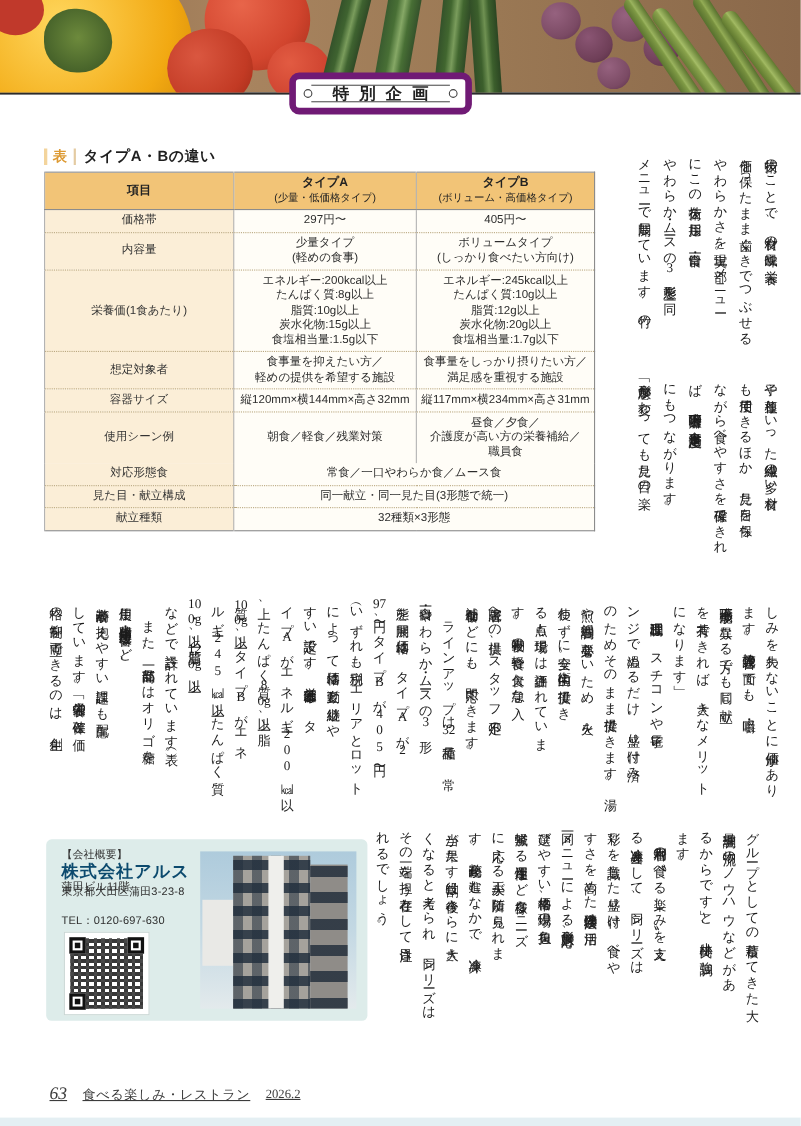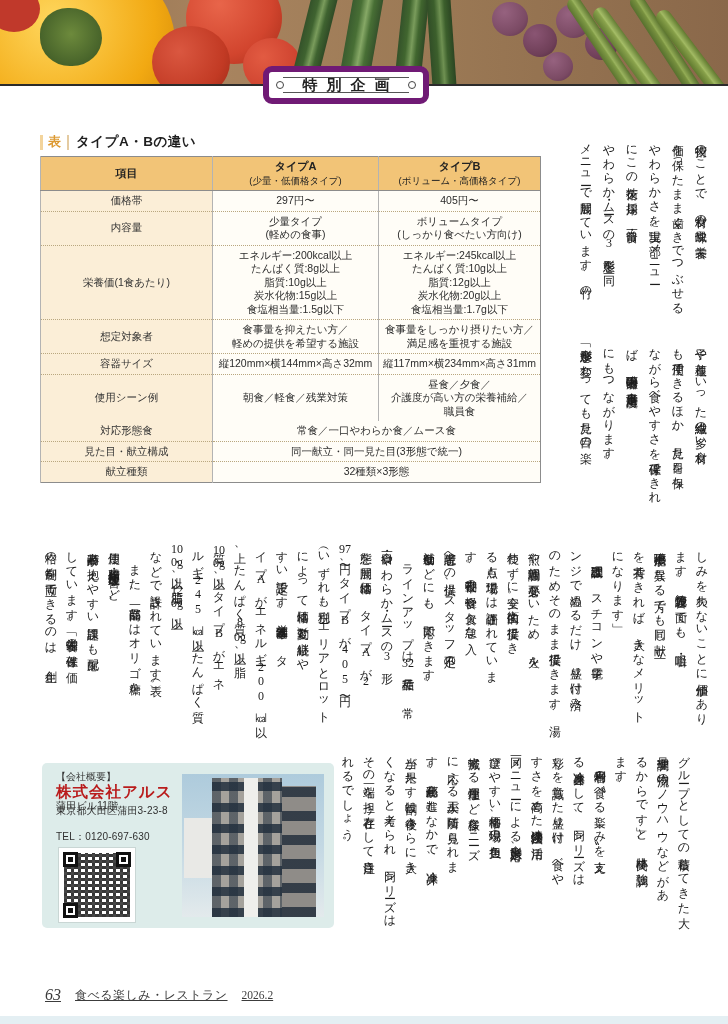--- a/index.html
+++ b/index.html
@@ -89,21 +89,21 @@
   .dan-b .vcol{width:23px;line-height:23px;font-size:12px;letter-spacing:.5px;height:188px;}
   .dan-c{right:16px;top:543px;width:672px;height:194px;}
   .dan-c .vcol{width:21px;line-height:21px;font-size:12px;letter-spacing:.8px;height:194px;}
   .dan-d{right:34px;top:748px;width:357px;height:192px;}
   .dan-d .vcol{width:21px;line-height:21px;font-size:12px;letter-spacing:.7px;height:192px;}
 
   
   .company{position:absolute;left:42px;top:763px;width:292px;height:165px;background:#ddecea;
            border-radius:5px;}
   .co-head{position:absolute;left:14px;top:7px;font-size:10px;color:#333;}
-  .co-name{position:absolute;left:14px;top:19px;font-size:15.5px;font-weight:bold;color:#b91c1c;letter-spacing:1px;}
+  .co-name{position:absolute;left:14px;top:19px;font-size:15.5px;font-weight:bold;color:#0c4a6e;letter-spacing:1px;}
   .co-line{position:absolute;left:14px;font-size:10px;color:#2f2f2f;letter-spacing:.2px;}
   .co-a1{top:41px;} .co-a2{top:36px;} .co-tel{top:67px;}
   .qr{position:absolute;left:16px;top:84px;width:76px;height:74px;background:#fff;border:1px solid #c9d6d4;}
   .qr-noise{position:absolute;inset:5px;
      background:repeating-linear-gradient(0deg,#151515 0 3px,transparent 3px 6px),
                 repeating-linear-gradient(90deg,#151515 0 3px,transparent 3px 7px);
      background-blend-mode:screen;opacity:.85;}
   .qr-eye{position:absolute;width:15px;height:15px;border:3px solid #111;background:#fff;box-sizing:border-box;}
   .qr-eye::after{content:"";position:absolute;left:2px;top:2px;width:5px;height:5px;background:#111;}
   .qr-eye.tl{left:4px;top:4px;} .qr-eye.tr{right:4px;top:4px;} .qr-eye.bl{left:4px;bottom:4px;}

